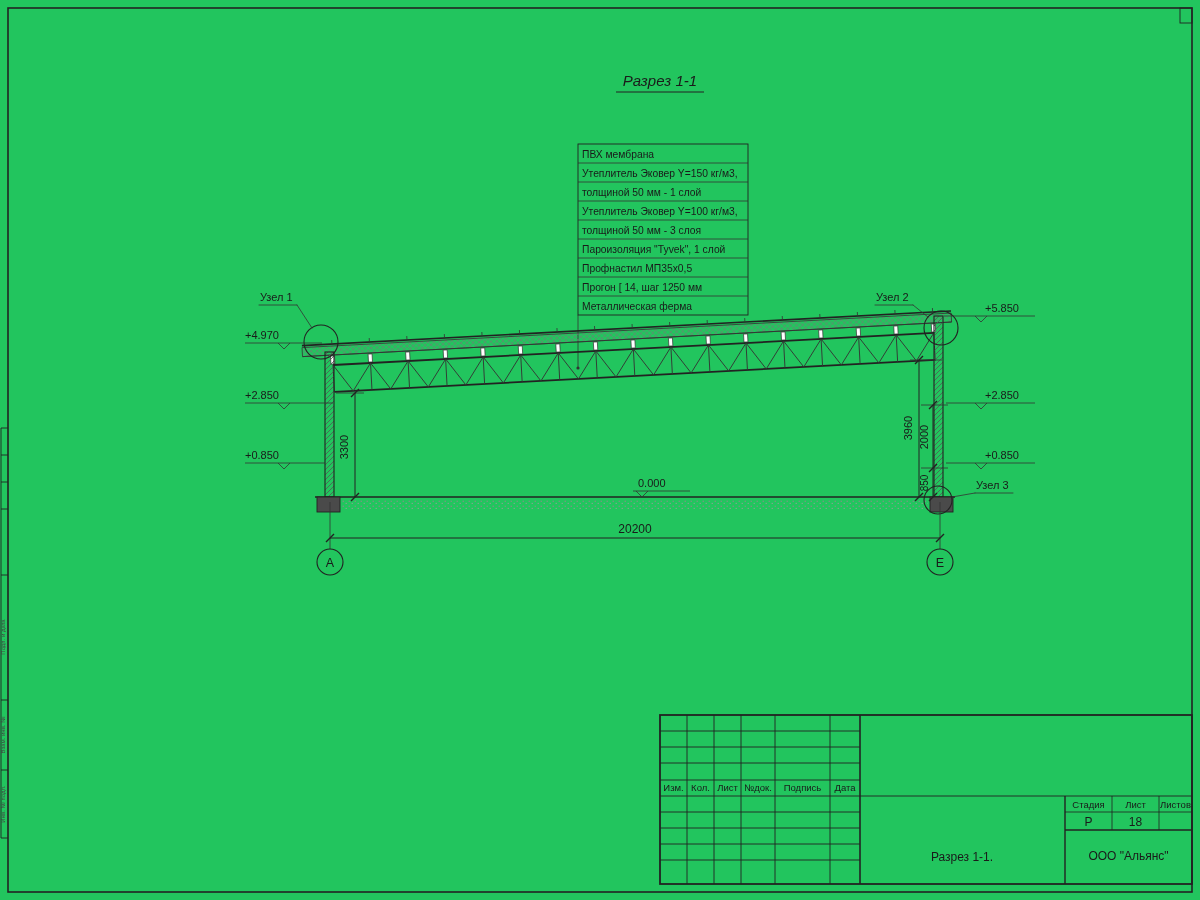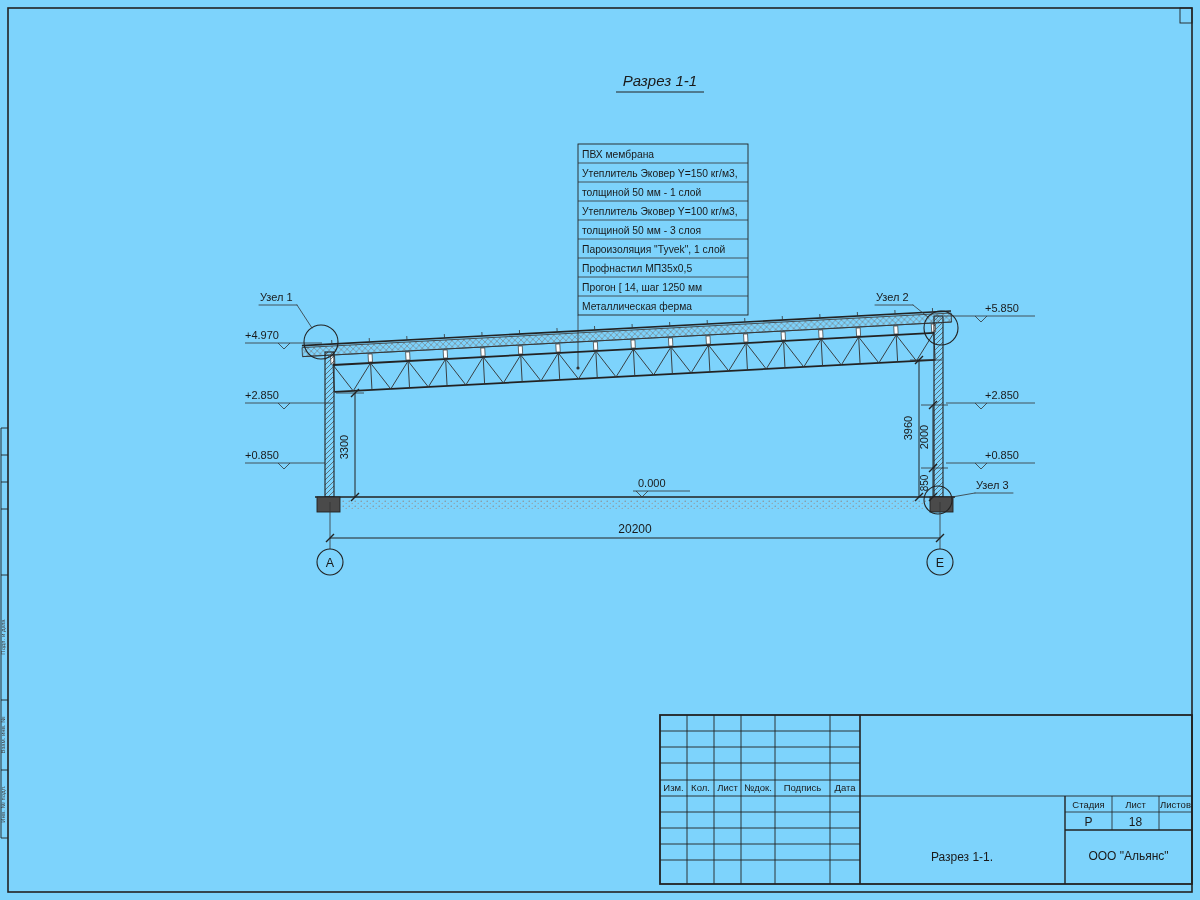--- a/index.html
+++ b/index.html
@@ -1,16 +1,16 @@
 <!DOCTYPE html>
 <html><head>
 <meta charset="utf-8">
 <style>
   html,body{margin:0;padding:0;background:#e8e8e8;}
-  .page{position:relative;width:1200px;height:900px;background:#7dd3fc;overflow:hidden;}
+  .page{position:relative;width:1200px;height:900px;background:#22c55e;overflow:hidden;}
   svg{position:absolute;left:0;top:0;}
   svg text{font-family:"Liberation Sans",sans-serif;fill:#1a1a1a;}
   .t-title{font-size:15px;font-style:italic;}
   .t-callout{font-size:10.3px;}
   .t-label{font-size:11px;}
   .t-dim{font-size:11px;}
   .t-dim-sm{font-size:10px;}
   .t-span{font-size:12px;}
   .t-axis{font-size:12.5px;}
   .t-tb-h{font-size:9.5px;}

